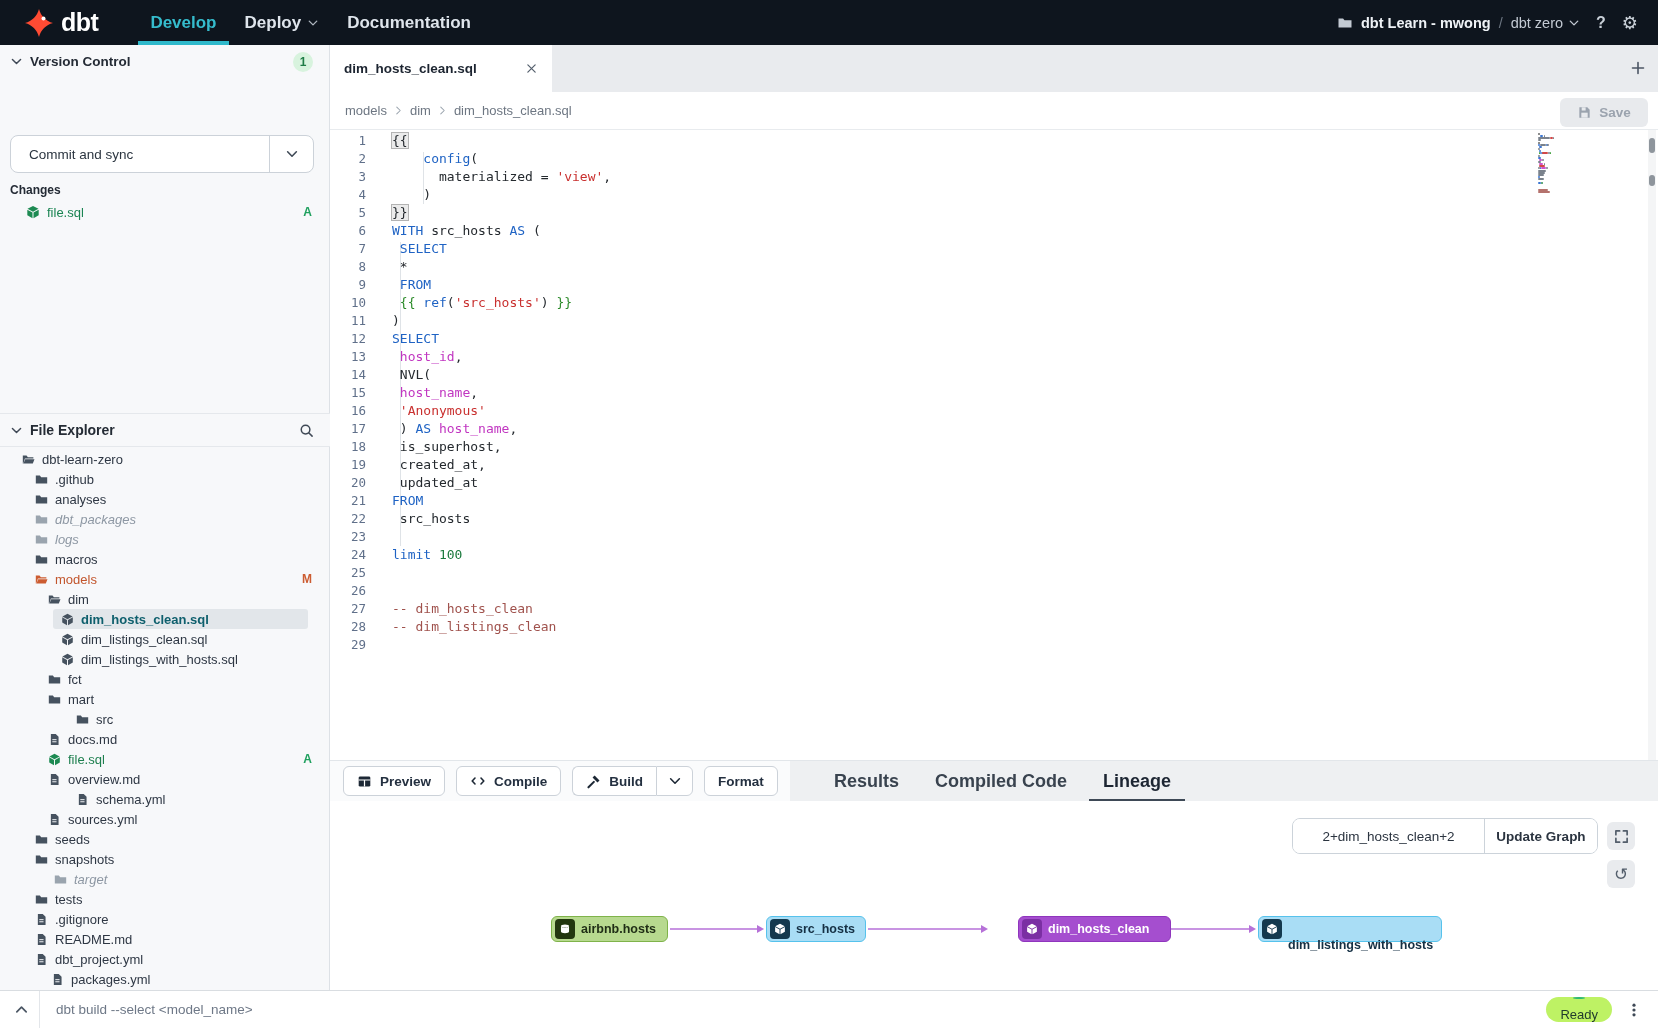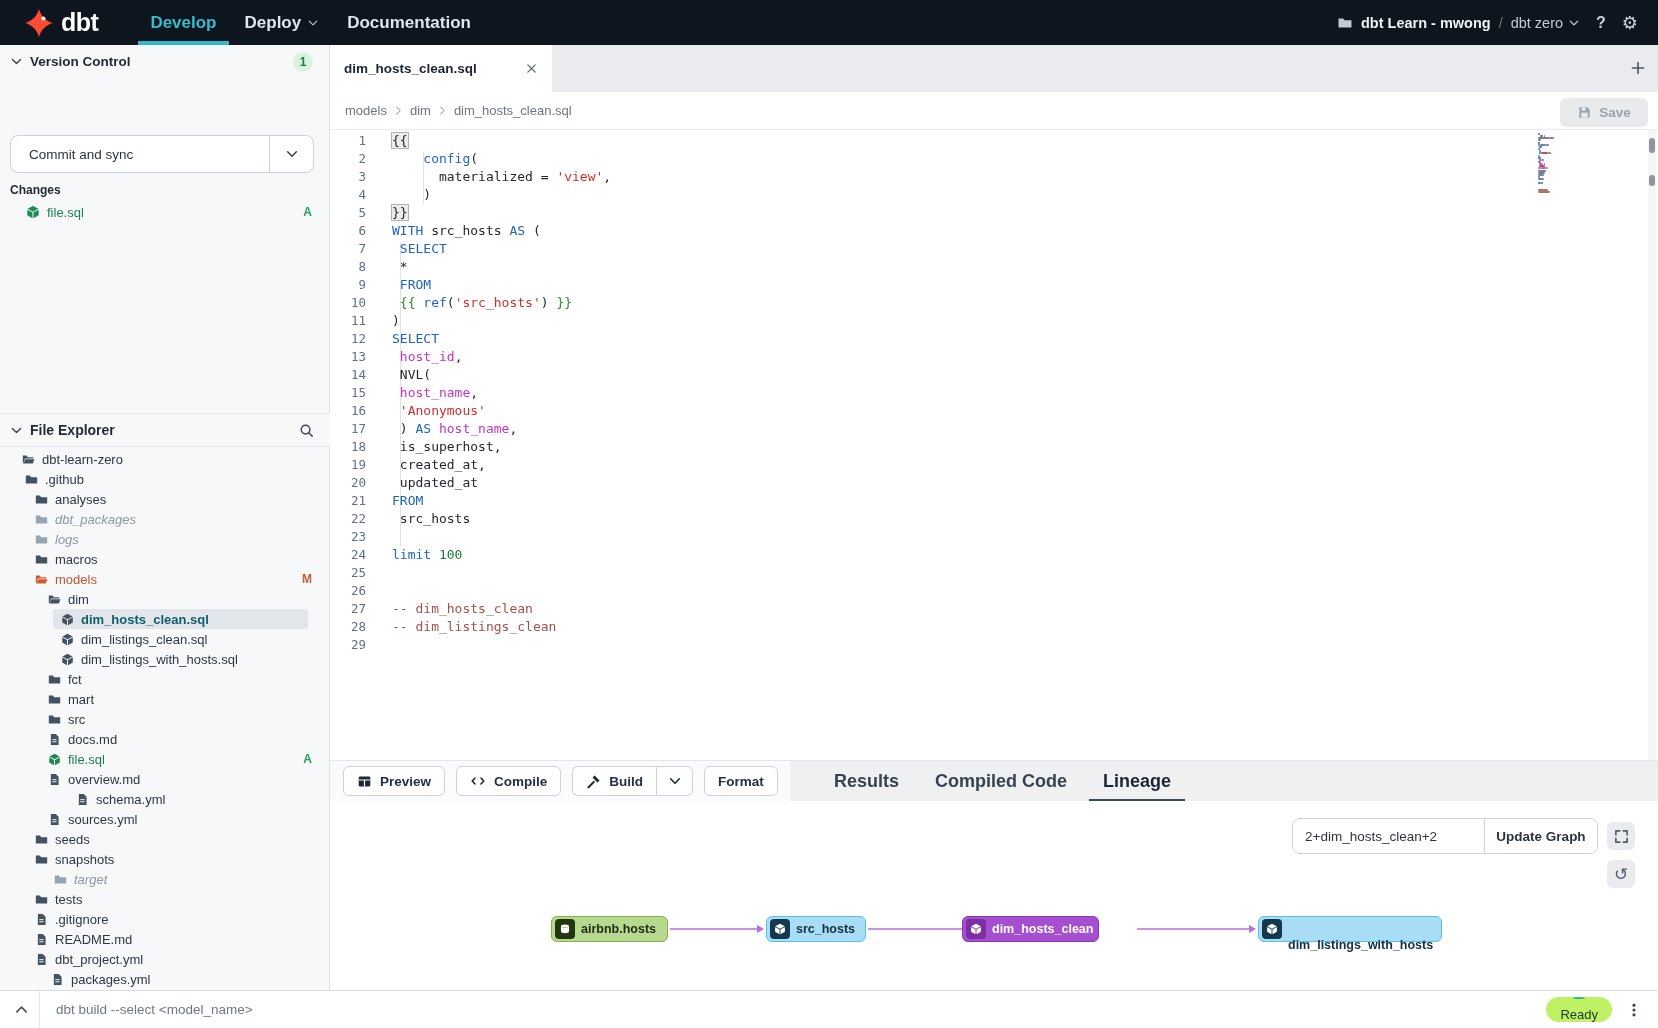--- a/index.html
+++ b/index.html
@@ -114,21 +114,21 @@
     display:flex; align-items:center; justify-content:center; cursor:pointer; }
   .btab { height:41px; display:flex; align-items:center; padding:0 14px; font-size:18px;
     font-weight:600; color:#39434f; cursor:pointer; border-bottom:3px solid transparent; padding-top:3px; }
   .btab.active { color:#1d2633; border-bottom-color:#3e4956; }
 
   
   .lineage { position:absolute; left:0; top:756px; width:1328px; height:189px; background:#fff; }
   .sel-group { position:absolute; left:962px; top:17px; width:306px; height:36px; display:flex;
     border:1px solid #ccd3da; border-radius:8px; background:#fff; overflow:hidden; }
   .sel-input { width:191px; border:none; outline:none; padding:0 12px; font-size:13.5px; color:#2b3440;
-    font-family:"Liberation Sans", sans-serif; background:#fff; }
+    font-family:"Liberation Sans", sans-serif; background:#fff;text-align:center; }
   .update-btn { width:115px; border:none; border-left:1px solid #ccd3da; background:#fff;
     font-size:13.5px; font-weight:600; color:#2b3440; cursor:pointer; font-family:"Liberation Sans", sans-serif; }
   .sq-btn { position:absolute; left:1277px; width:28px; height:28px; background:#e9ebee; border:none;
     border-radius:6px; color:#535e6b; display:flex; align-items:center; justify-content:center; cursor:pointer; }
   .fs-btn { top:21px; } .rs-btn { top:59px; font-size:17px; line-height:1; }
   .graph { position:absolute; left:0; top:0; width:1328px; height:189px; }
   .gnode { position:absolute; top:115px; height:26px; border-radius:6px; display:flex; align-items:center;
     gap:6px; padding:0 8px 0 3px; font-size:12.5px; font-weight:700; cursor:pointer; border:1.5px solid; }
   .nicon { width:20px; height:20px; border-radius:4px; display:flex; align-items:center; justify-content:center; flex:none; }
   .edges { position:absolute; left:0; top:0; }
@@ -318,21 +318,21 @@
 
     <div class="tree" id="file-tree">
         <div class="trow" style="padding-left: 22px;">
           <span class="ic">
             <svg width="13" height="13" viewBox="0 0 16 16" class="i">
               <use href="#i-folder-open"></use>
             </svg>
           </span>
           <span class="lbl">dbt-learn-zero</span>
         </div>
-        <div class="trow" style="padding-left: 25px;">
+        <div class="trow" style="padding-left: 35px;">
           <span class="ic">
             <svg width="13" height="13" viewBox="0 0 16 16" class="i">
               <use href="#i-folder"></use>
             </svg>
           </span>
           <span class="lbl">.github</span>
         </div>
         <div class="trow" style="padding-left: 35px;">
           <span class="ic">
             <svg width="13" height="13" viewBox="0 0 16 16" class="i">
@@ -415,21 +415,21 @@
           <span class="lbl">fct</span>
         </div>
         <div class="trow" style="padding-left: 48px;">
           <span class="ic">
             <svg width="13" height="13" viewBox="0 0 16 16" class="i">
               <use href="#i-folder"></use>
             </svg>
           </span>
           <span class="lbl">mart</span>
         </div>
-        <div class="trow" style="padding-left: 48px;">
+        <div class="trow" style="padding-left: 76px;">
           <span class="ic">
             <svg width="13" height="13" viewBox="0 0 16 16" class="i">
               <use href="#i-folder"></use>
             </svg>
           </span>
           <span class="lbl">src</span>
         </div>
         <div class="trow" style="padding-left: 48px;">
           <span class="ic">
             <svg width="13" height="13" viewBox="0 0 16 16" class="i">
@@ -808,21 +808,21 @@
             <span style="white-space: nowrap;">airbnb.hosts</span>
           </div>
           <div class="gnode" style="left: 436px; width: 100px; background: rgb(169, 221, 245); border-color: rgb(86, 194, 236); color: rgb(21, 48, 68);">
             <span class="nicon" style="background: rgb(20, 57, 78);">
               <svg width="12" height="12" viewBox="0 0 16 16" class="i" style="color: rgb(255, 255, 255);">
                 <use href="#i-cube"></use>
               </svg>
             </span>
             <span style="white-space: nowrap;">src_hosts</span>
           </div>
-          <div class="gnode" style="left: 632px; width: 137px; background: rgb(165, 78, 207); border-color: rgb(143, 53, 189); color: rgb(255, 255, 255);">
+          <div class="gnode" style="left: 688px; width: 153px; background: rgb(165, 78, 207); border-color: rgb(143, 53, 189); color: rgb(255, 255, 255);">
             <span class="nicon" style="background: rgb(123, 47, 163);">
               <svg width="12" height="12" viewBox="0 0 16 16" class="i" style="color: rgb(255, 255, 255);">
                 <use href="#i-cube"></use>
               </svg>
             </span>
             <span style="white-space: nowrap;">dim_hosts_clean</span>
           </div>
           <div class="gnode" style="left: 928px; width: 184px; background: rgb(169, 221, 245); border-color: rgb(86, 194, 236); color: rgb(21, 48, 68);">
             <span class="nicon" style="background: rgb(20, 57, 78);">
               <svg width="12" height="12" viewBox="0 0 16 16" class="i" style="color: rgb(255, 255, 255);">

